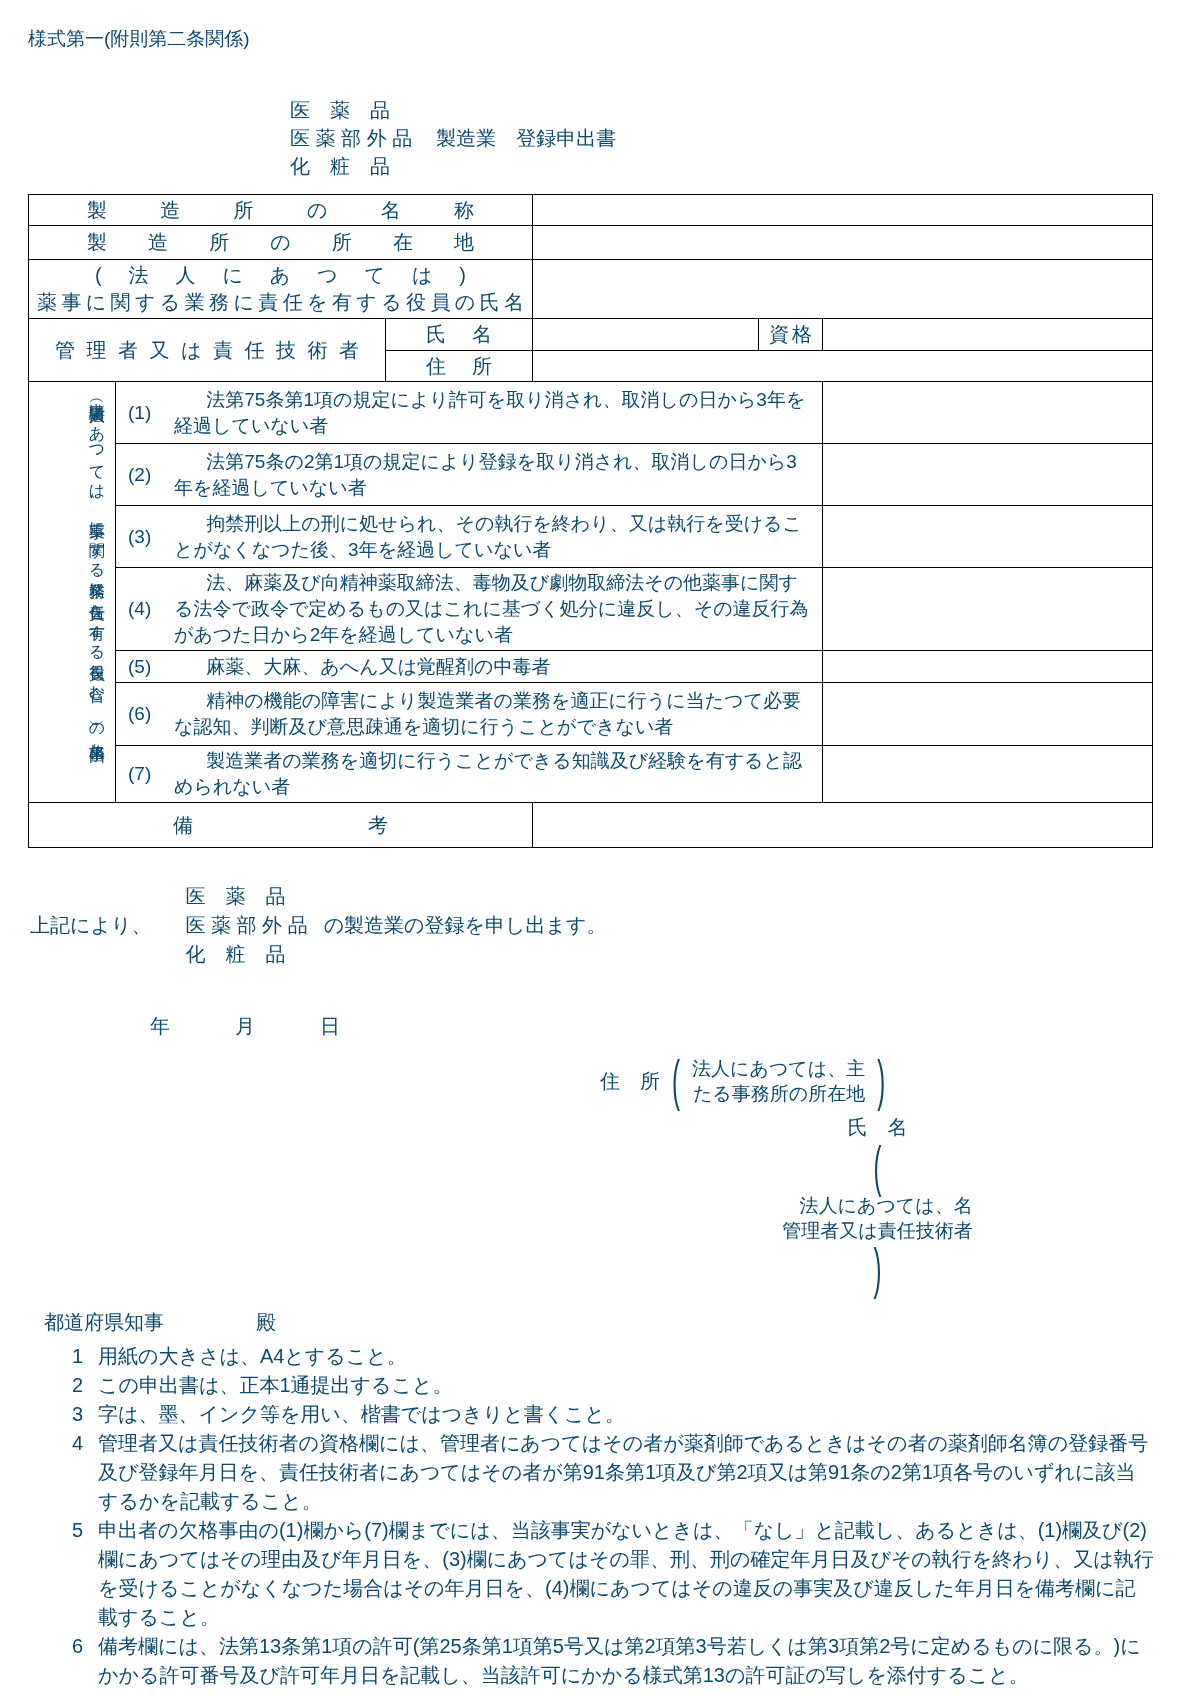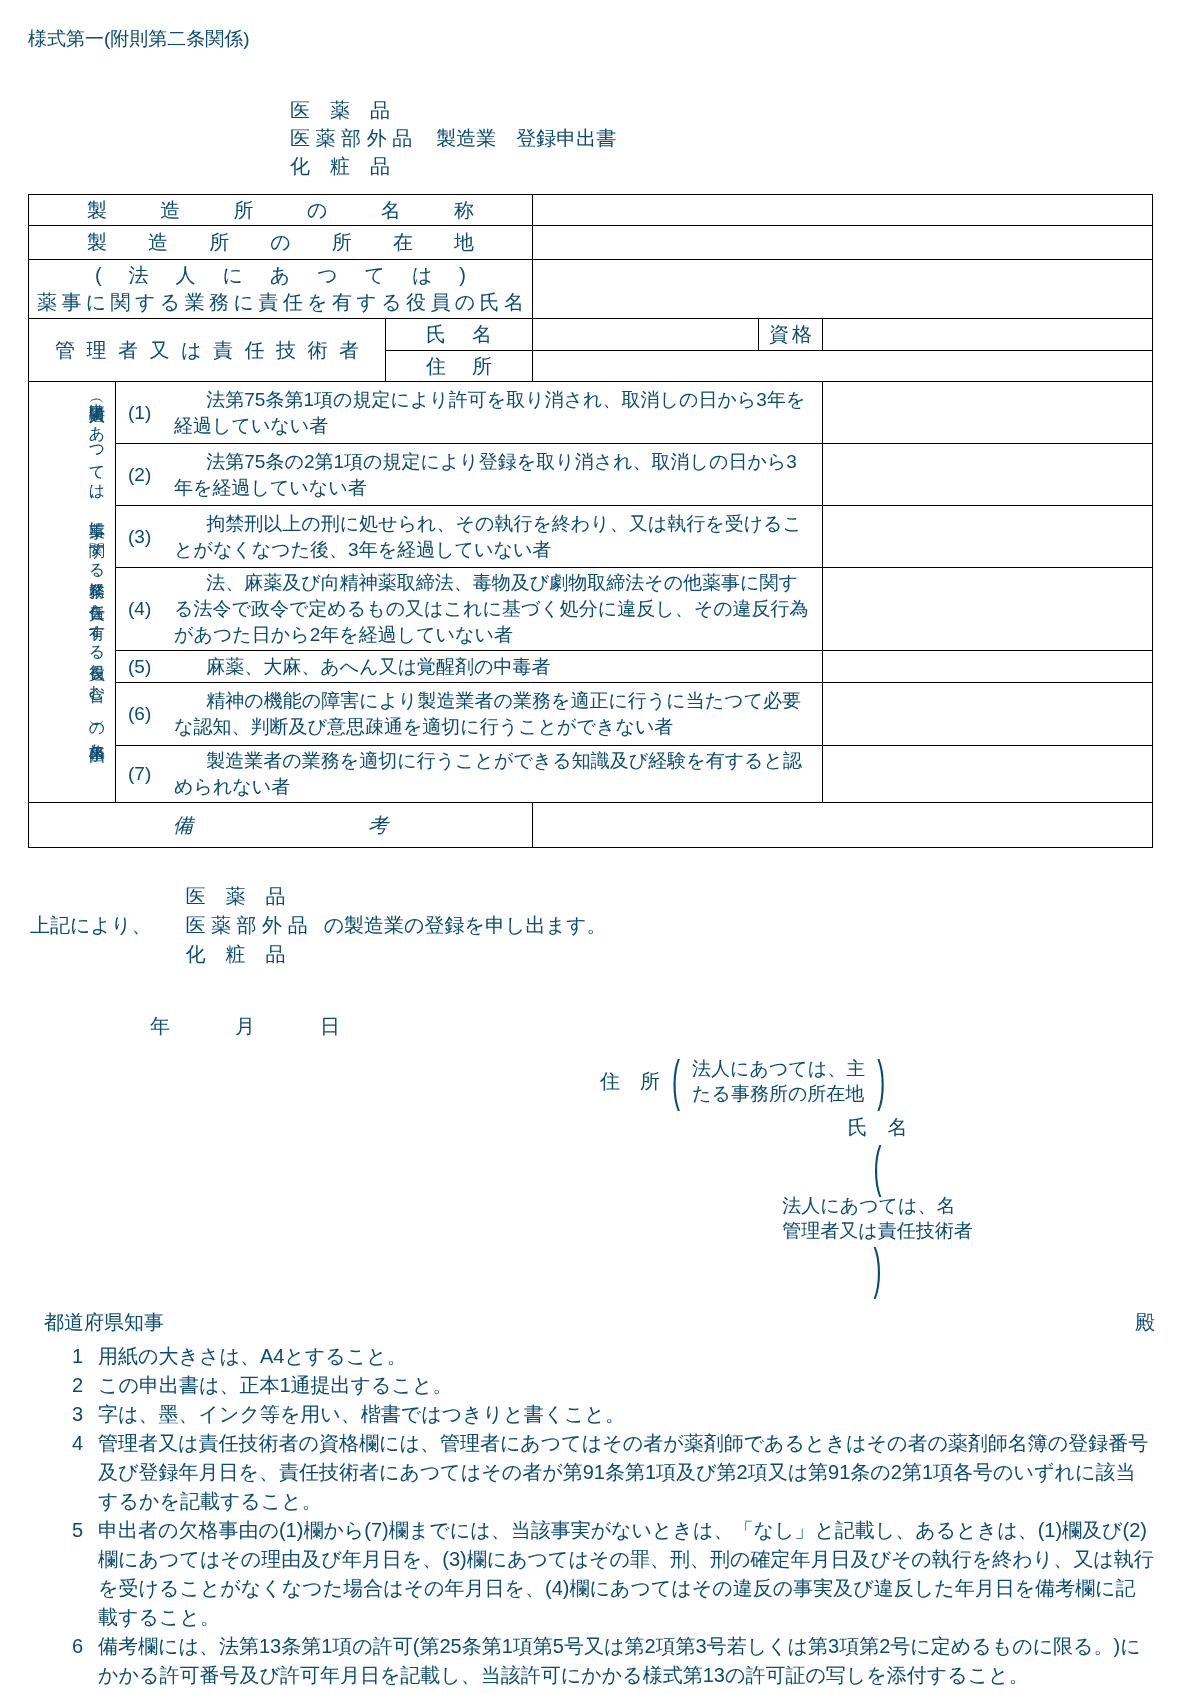--- a/index.html
+++ b/index.html
@@ -34,40 +34,40 @@
     writing-mode:vertical-rl; text-orientation:mixed;
     font-size:16px; line-height:2.05; letter-spacing:1px;
     padding:8px 2px;
   }
 
   td.disq { padding:2px 0; }
   .disq-cell { display:flex; align-items:center; }
   .disq-no { width:58px; padding-left:12px; flex-shrink:0; font-size:19px; }
   .disq-text { flex:1; padding-right:8px; font-size:19px; line-height:26px; text-indent:1.7em; }
 
-  td.remarks-td { padding:4px;font-style:italic; }
+  td.remarks-td { padding:4px; }
   .remarks-inner { width:215px; margin:0 auto; font-size:20px; }
 
   tr.r33{height:31px} tr.r34{height:34px} tr.r58{height:58px} tr.r32{height:32px}
   tr.r62{height:62px} tr.r80{height:80px} tr.r63{height:63px} tr.r55{height:55px} tr.r45{height:45px}
 
   .statement { display:flex; align-items:center; margin:34px 0 0 2px; font-size:20px; }
   .st-products { margin-left:34px; }
   .st-products > div { line-height:29px; }
   .st-suffix { margin-left:16px; }
 
   .date-line { width:190px; margin:44px 0 0 122px; font-size:20px; }
 
   .sig-block { margin:16px 0 0 572px; font-size:20px; }
   .sig-row { display:flex; align-items:center; gap:12px; }
   .sig-row + .sig-row { margin-top:8px;flex-direction:column; }
   .paren { display:inline-block; font-size:24px; transform:scaleY(2.3); transform-origin:center; }
-  .sig-note { font-size:19px; line-height:25px; }
-
-  .recipient { display:flex; gap:92px; margin:26px 0 0 16px; font-size:20px;justify-content:space-between; }
+  .sig-note { font-size:19px; line-height:25px;text-align:right; }
+
+  .recipient { display:flex; gap:92px; margin:26px 0 0 16px; font-size:20px; }
 
   .notes-heading { margin-top:38px; font-size:20px; }
   .notes { margin:6px 0 0 44px; }
   .note { display:flex; font-size:20px; line-height:29px; }
   .note-no { width:26px; flex-shrink:0; }
   .note-text { flex:1; }
 </style>
 </head>
 <body>
 

